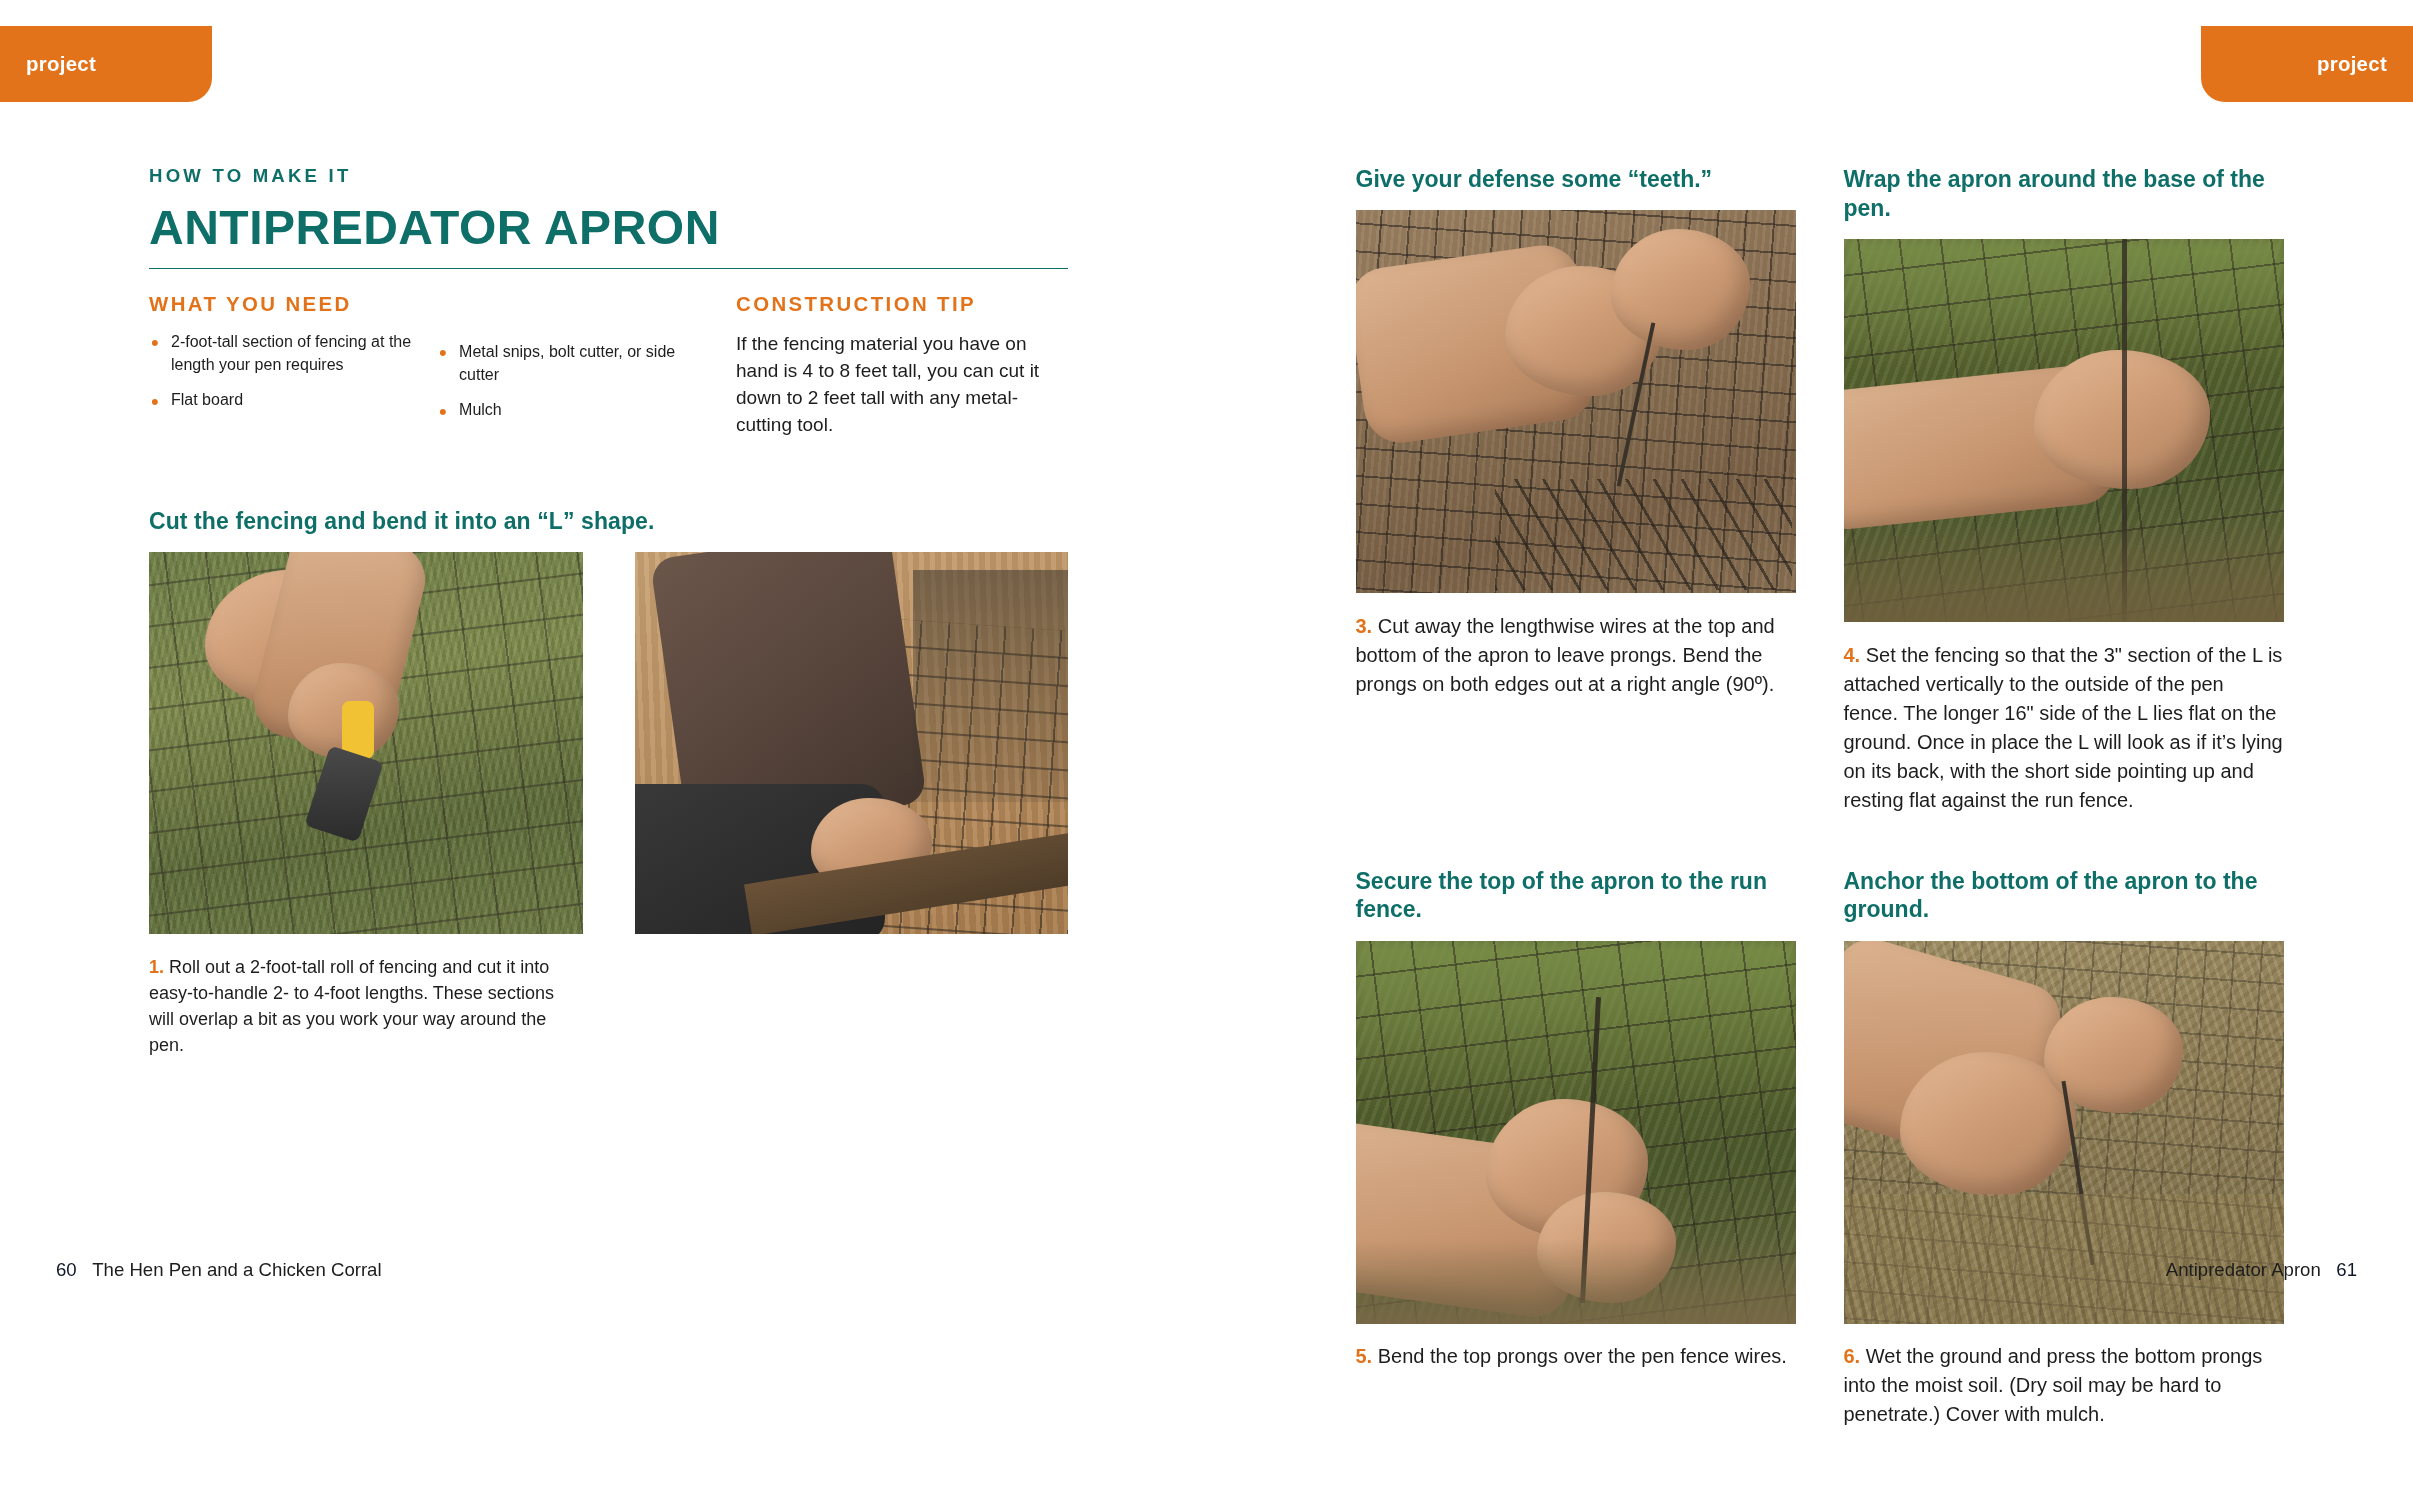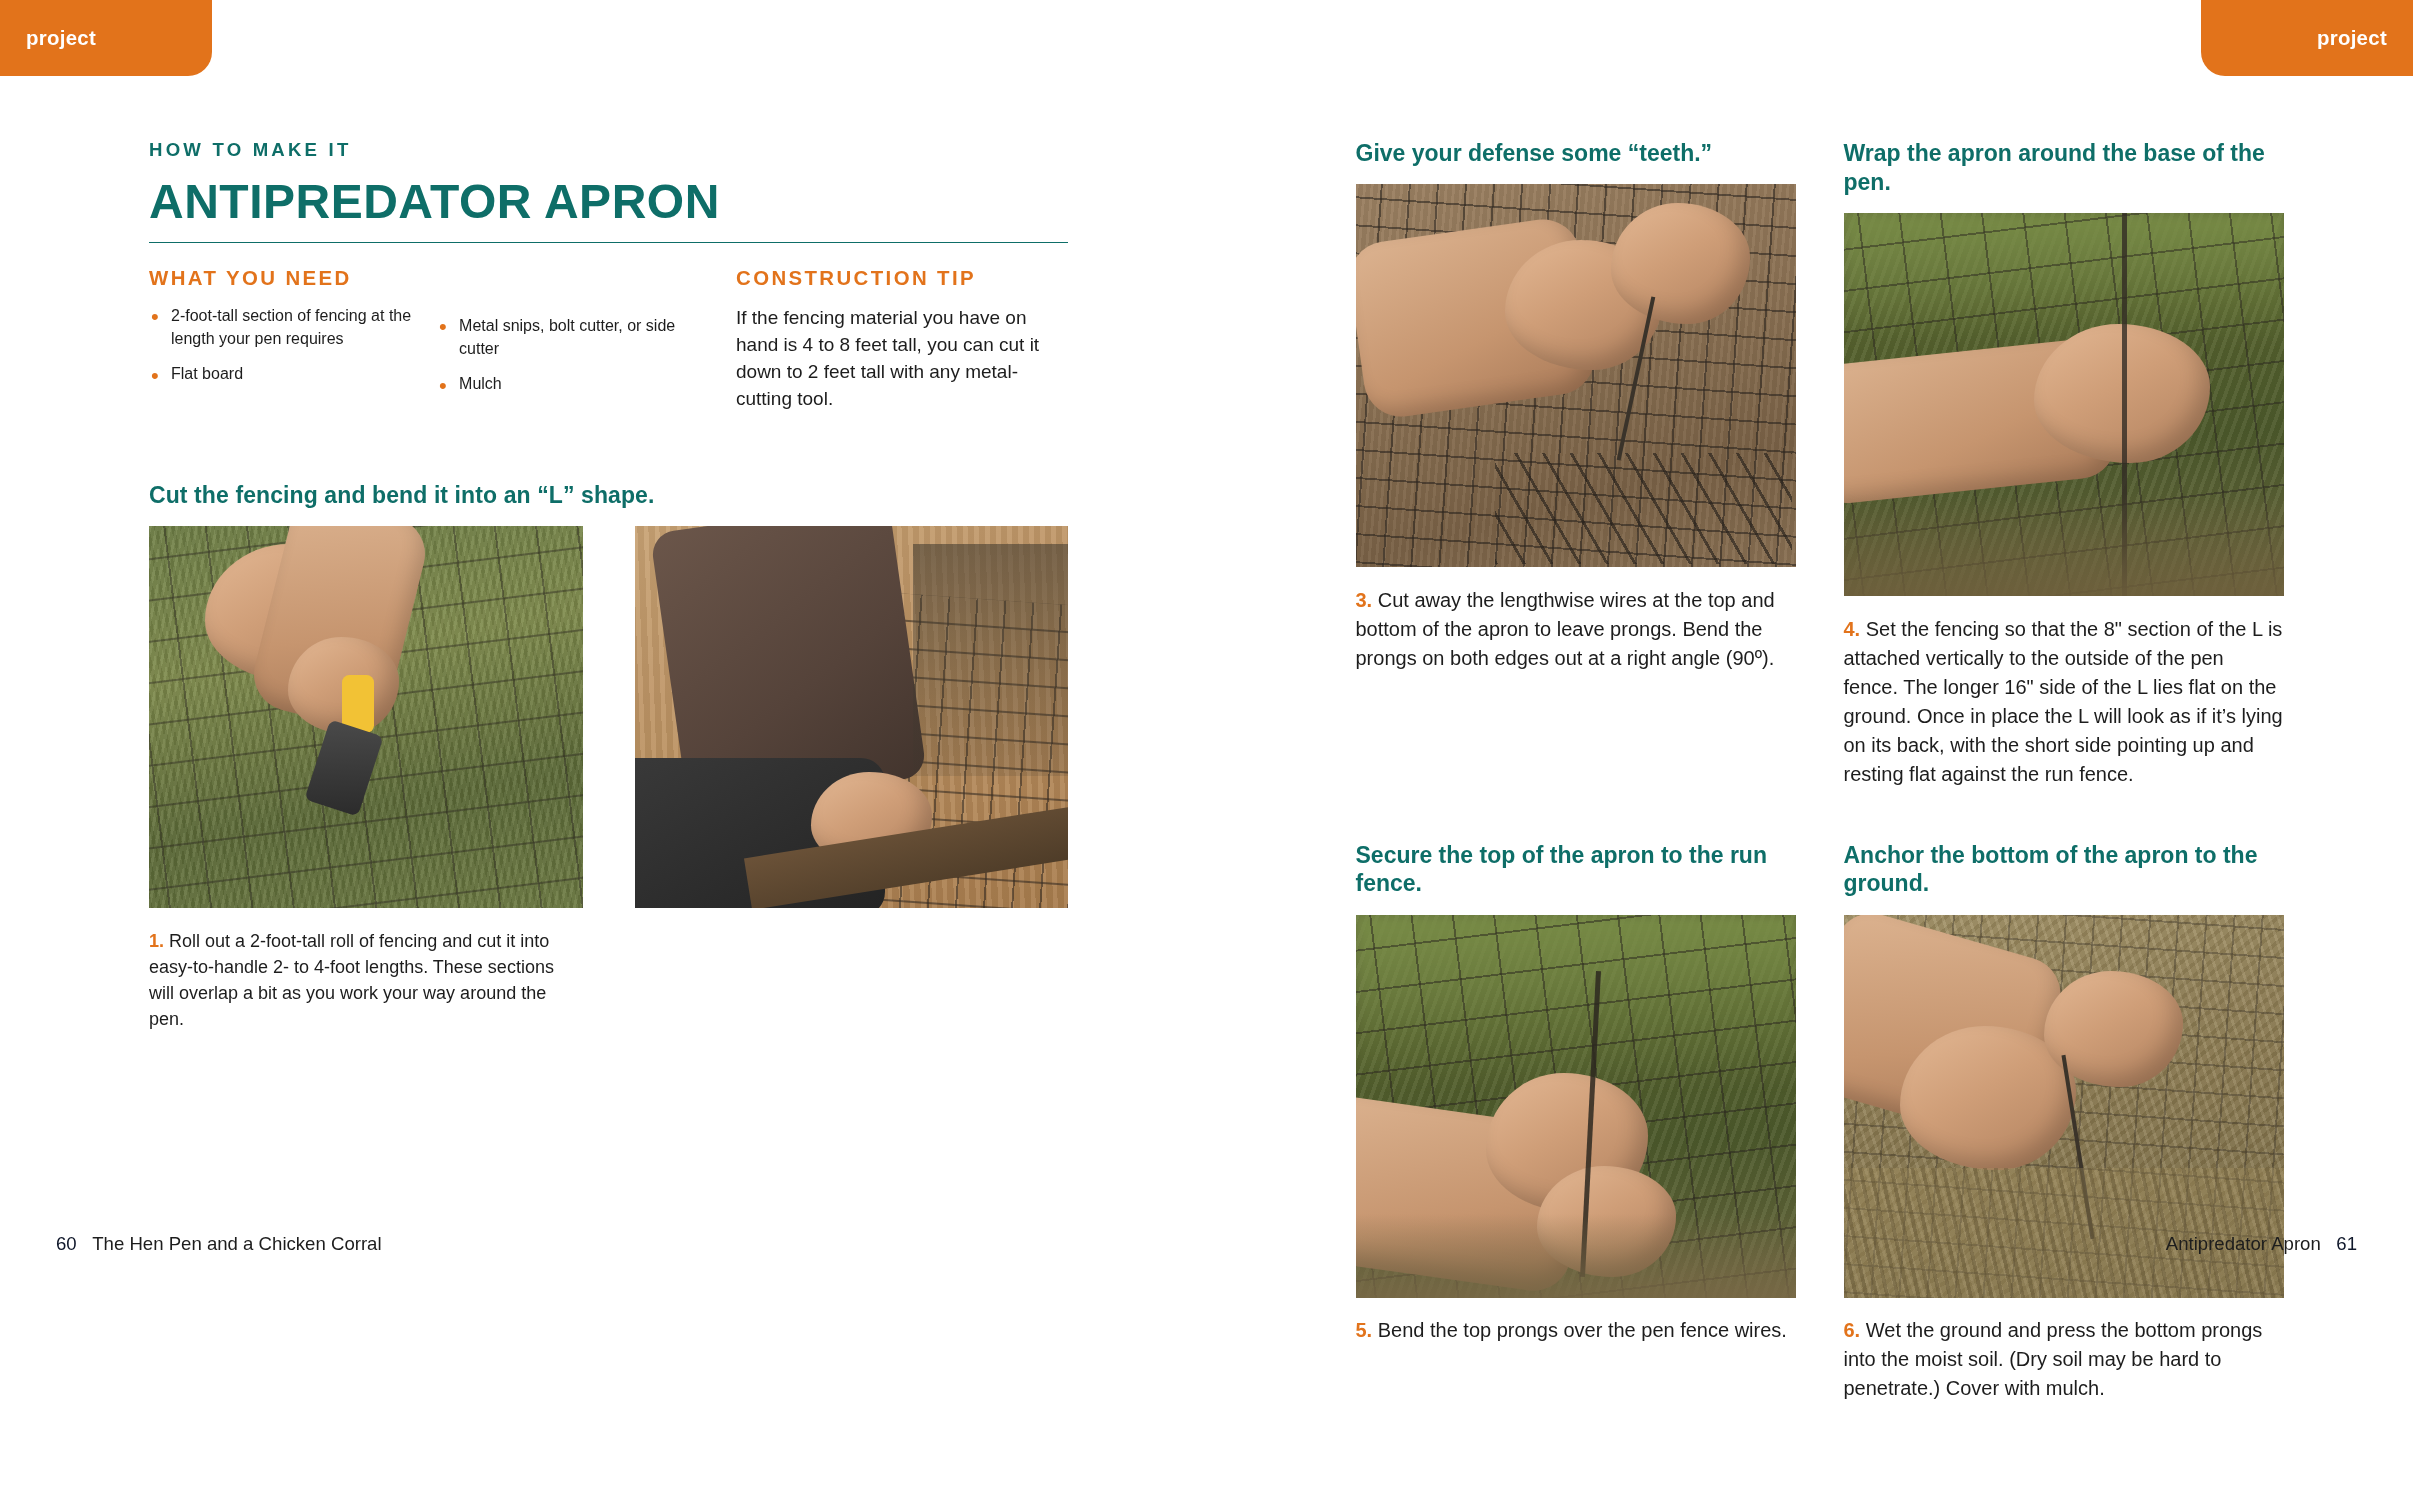--- a/index.html
+++ b/index.html
@@ -18,20 +18,21 @@
   .spread {
     position: absolute;
     inset: 0;
     display: flex;
   }
   .page {
     position: relative;
     width: 1207px;
     height: 1300px;
     box-sizing: border-box;
+    margin-top: 26px;
   }
   .page-left  { padding: 0; }
   .page-right { padding: 0; }
 
   
   .tab {
     position: absolute;
     top: 0;
     background: #E2731B;
     color: #ffffff;
@@ -387,21 +388,21 @@
           <div class="photo" style="width:440px;height:383px">
             <div class="ph forest"></div>
             <div class="blur-top"></div>
             <div class="mesh" style="opacity:.85"></div>
             <div class="arm" style="left:-37px;top:139px;width:306px;height:139px;transform:rotate(-6deg)"></div>
             <div class="hand" style="left:190px;top:111px;width:176px;height:139px;"></div>
             <div style="position:absolute;left:278px;top:0px;width:5.6px;height:383px;background:rgba(50,44,36,.8)"></div>
             <div style="position:absolute;left:0;bottom:0;width:100%;height:102px;background:linear-gradient(0deg, rgba(110,95,60,.9), rgba(110,95,60,0))"></div>
           </div>
           <div class="rp-cap">
-            <span class="num">4.</span><span> Set the fencing so that the 8" section of the L is attached vertically to the outside of the pen fence. The longer 16" side of the L lies flat on the ground. Once in place the L will look as if it’s lying on its back, with the short side pointing up and resting flat against the run fence.</span>
+            <span class="num">4.</span><span> Set the fencing so that the 3" section of the L is attached vertically to the outside of the pen fence. The longer 16" side of the L lies flat on the ground. Once in place the L will look as if it’s lying on its back, with the short side pointing up and resting flat against the run fence.</span>
           </div>
         </div>
       </div>
 
       <div class="block-gap"></div>
 
       <div class="rp-cols">
 
         <div class="rp-col">
           <div class="rp-head two">Secure the top of the apron to the run fence.</div>

